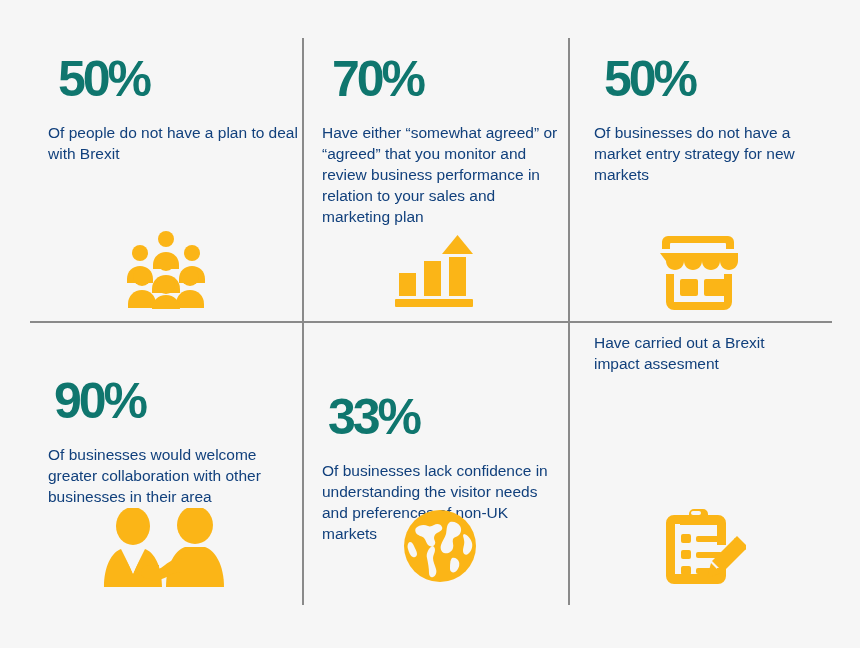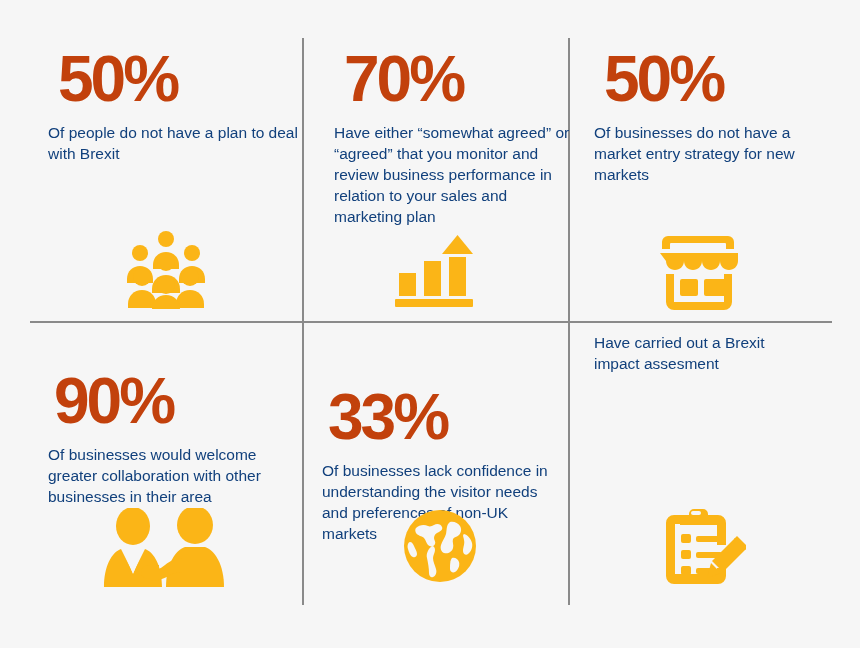--- a/index.html
+++ b/index.html
@@ -38,31 +38,31 @@
     height: 2px;
     background: #8a8a8a;
   }
 
   
   .cell {
     position: absolute;
     box-sizing: border-box;
   }
   .cell.c0 { left: 48px;  top: 40px;  width: 250px; height: 278px; }
-  .cell.c1 { left: 322px; top: 40px;  width: 242px; height: 278px; margin-left: 12px; }
+  .cell.c1 { left: 322px; top: 40px;  width: 242px; height: 278px; }
   .cell.c2 { left: 594px; top: 40px;  width: 238px; height: 278px; }
   .cell.c3 { left: 48px;  top: 332px; width: 250px; height: 272px; }
   .cell.c4 { left: 322px; top: 348px; width: 242px; height: 272px; }
   .cell.c5 { left: 594px; top: 332px; width: 238px; height: 272px; }
 
   .stat-number {
-    color: #c2410c;
+    color: #0f766e;
     font-family: "Liberation Sans", sans-serif;
     font-weight: bold;
-    font-size: 64px;
+    font-size: 50px;
     line-height: 78px;
     letter-spacing: -3px;
     margin: 0 0 4px 0;
     white-space: nowrap;
   }
   .cell.c0 .stat-number,
   .cell.c1 .stat-number,
   .cell.c2 .stat-number { padding-left: 10px; }
   .cell.c3 .stat-number,
   .cell.c4 .stat-number { padding-left: 6px; margin-top: 30px; }

